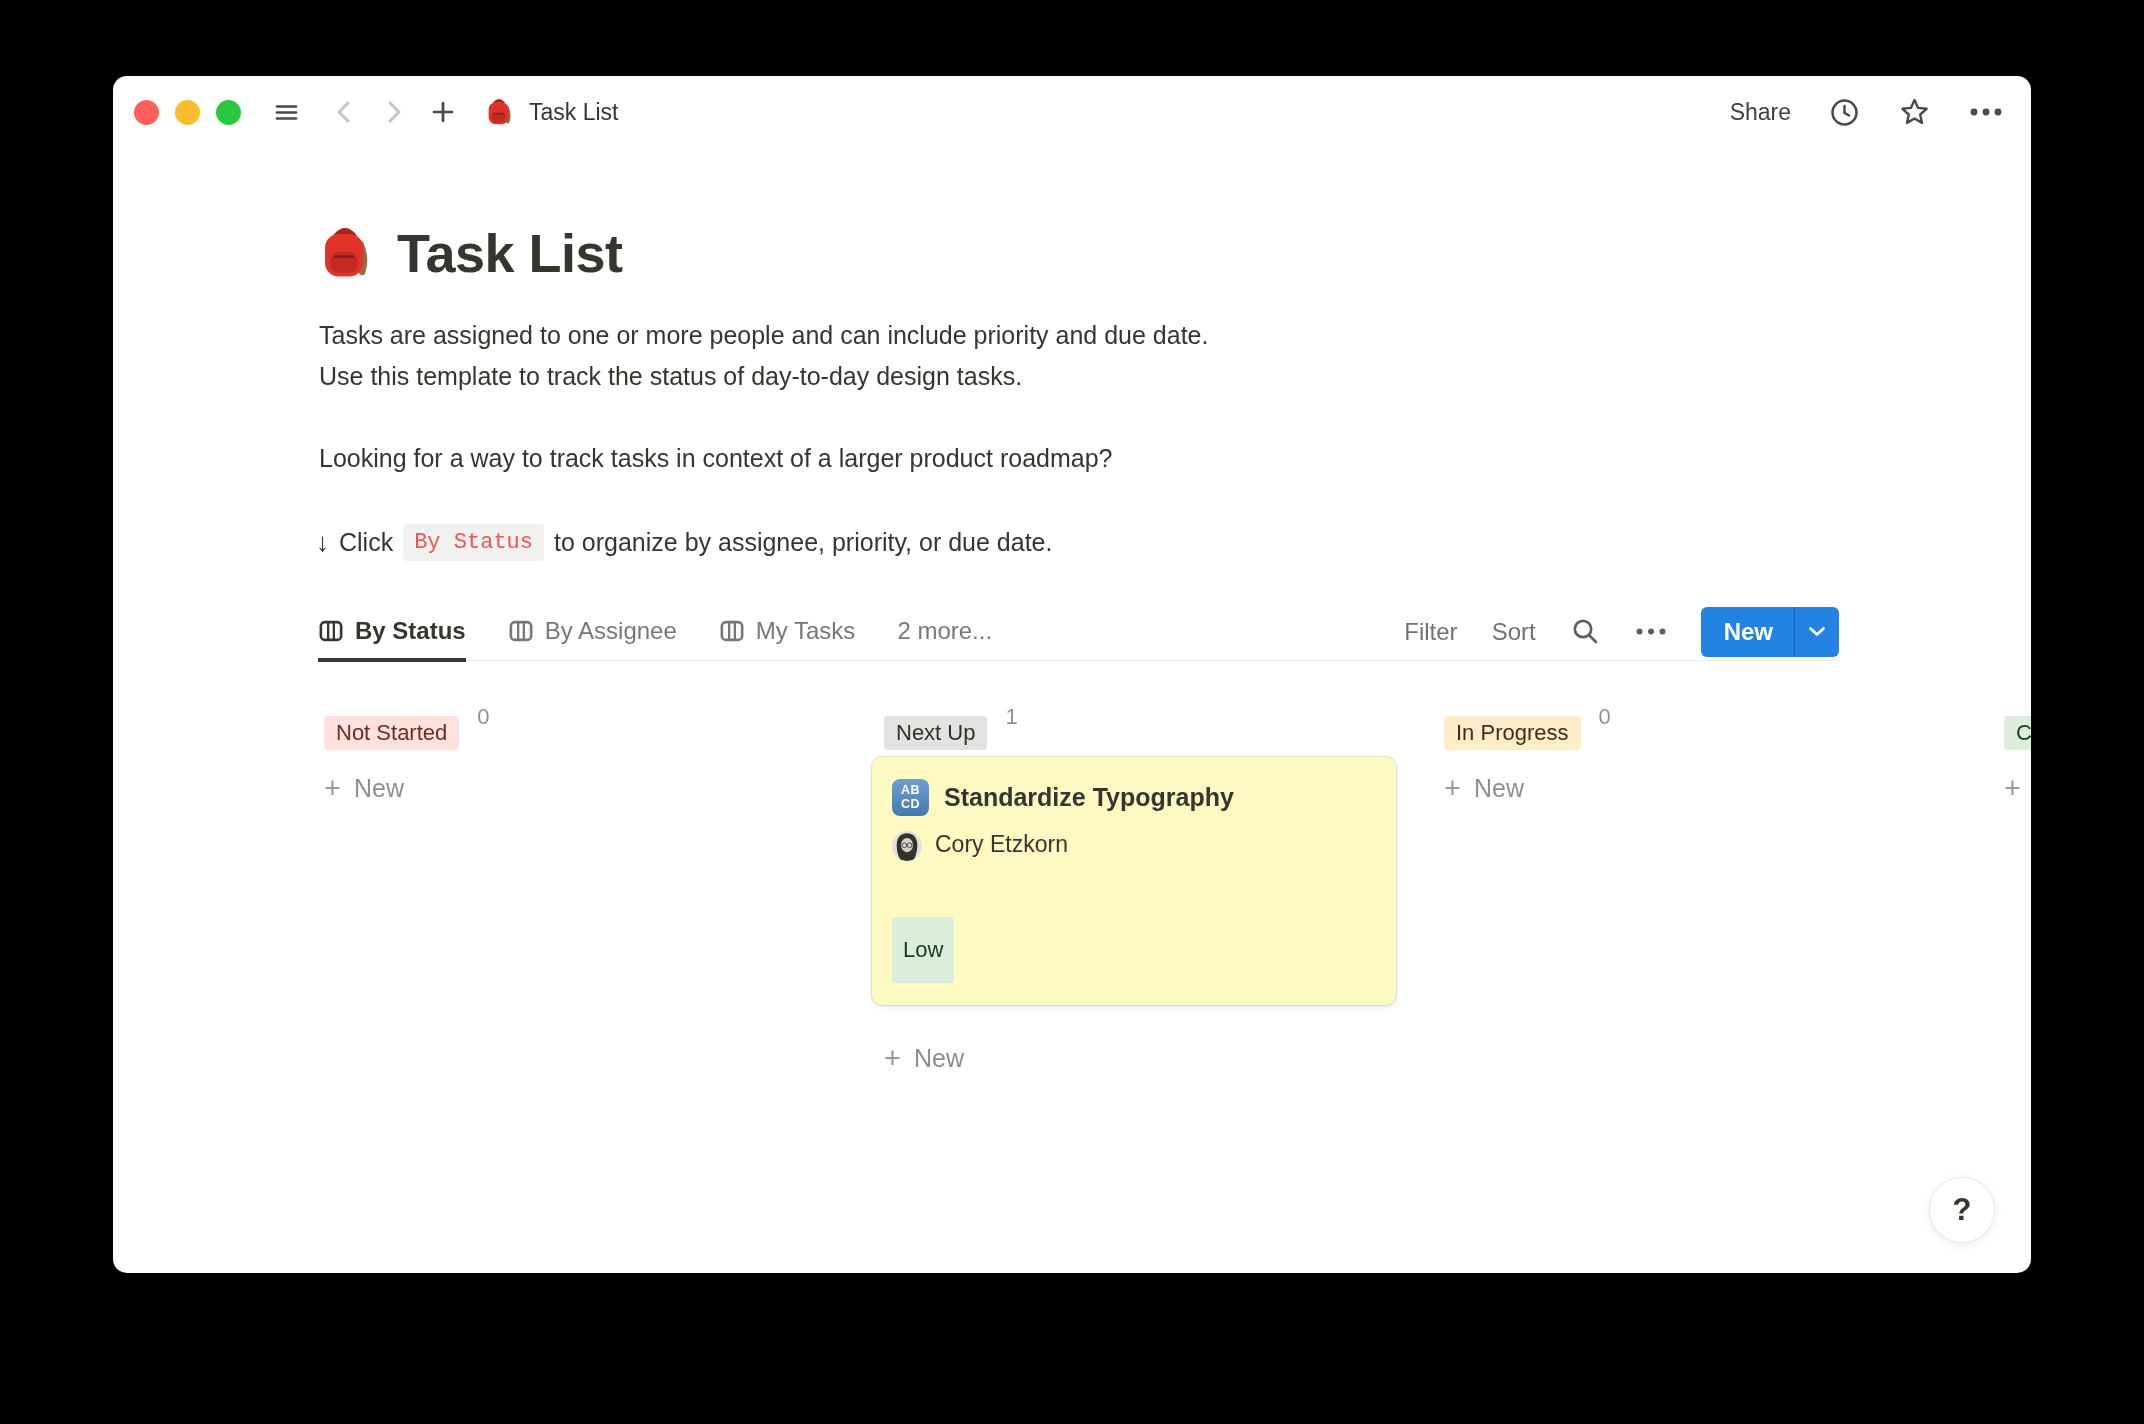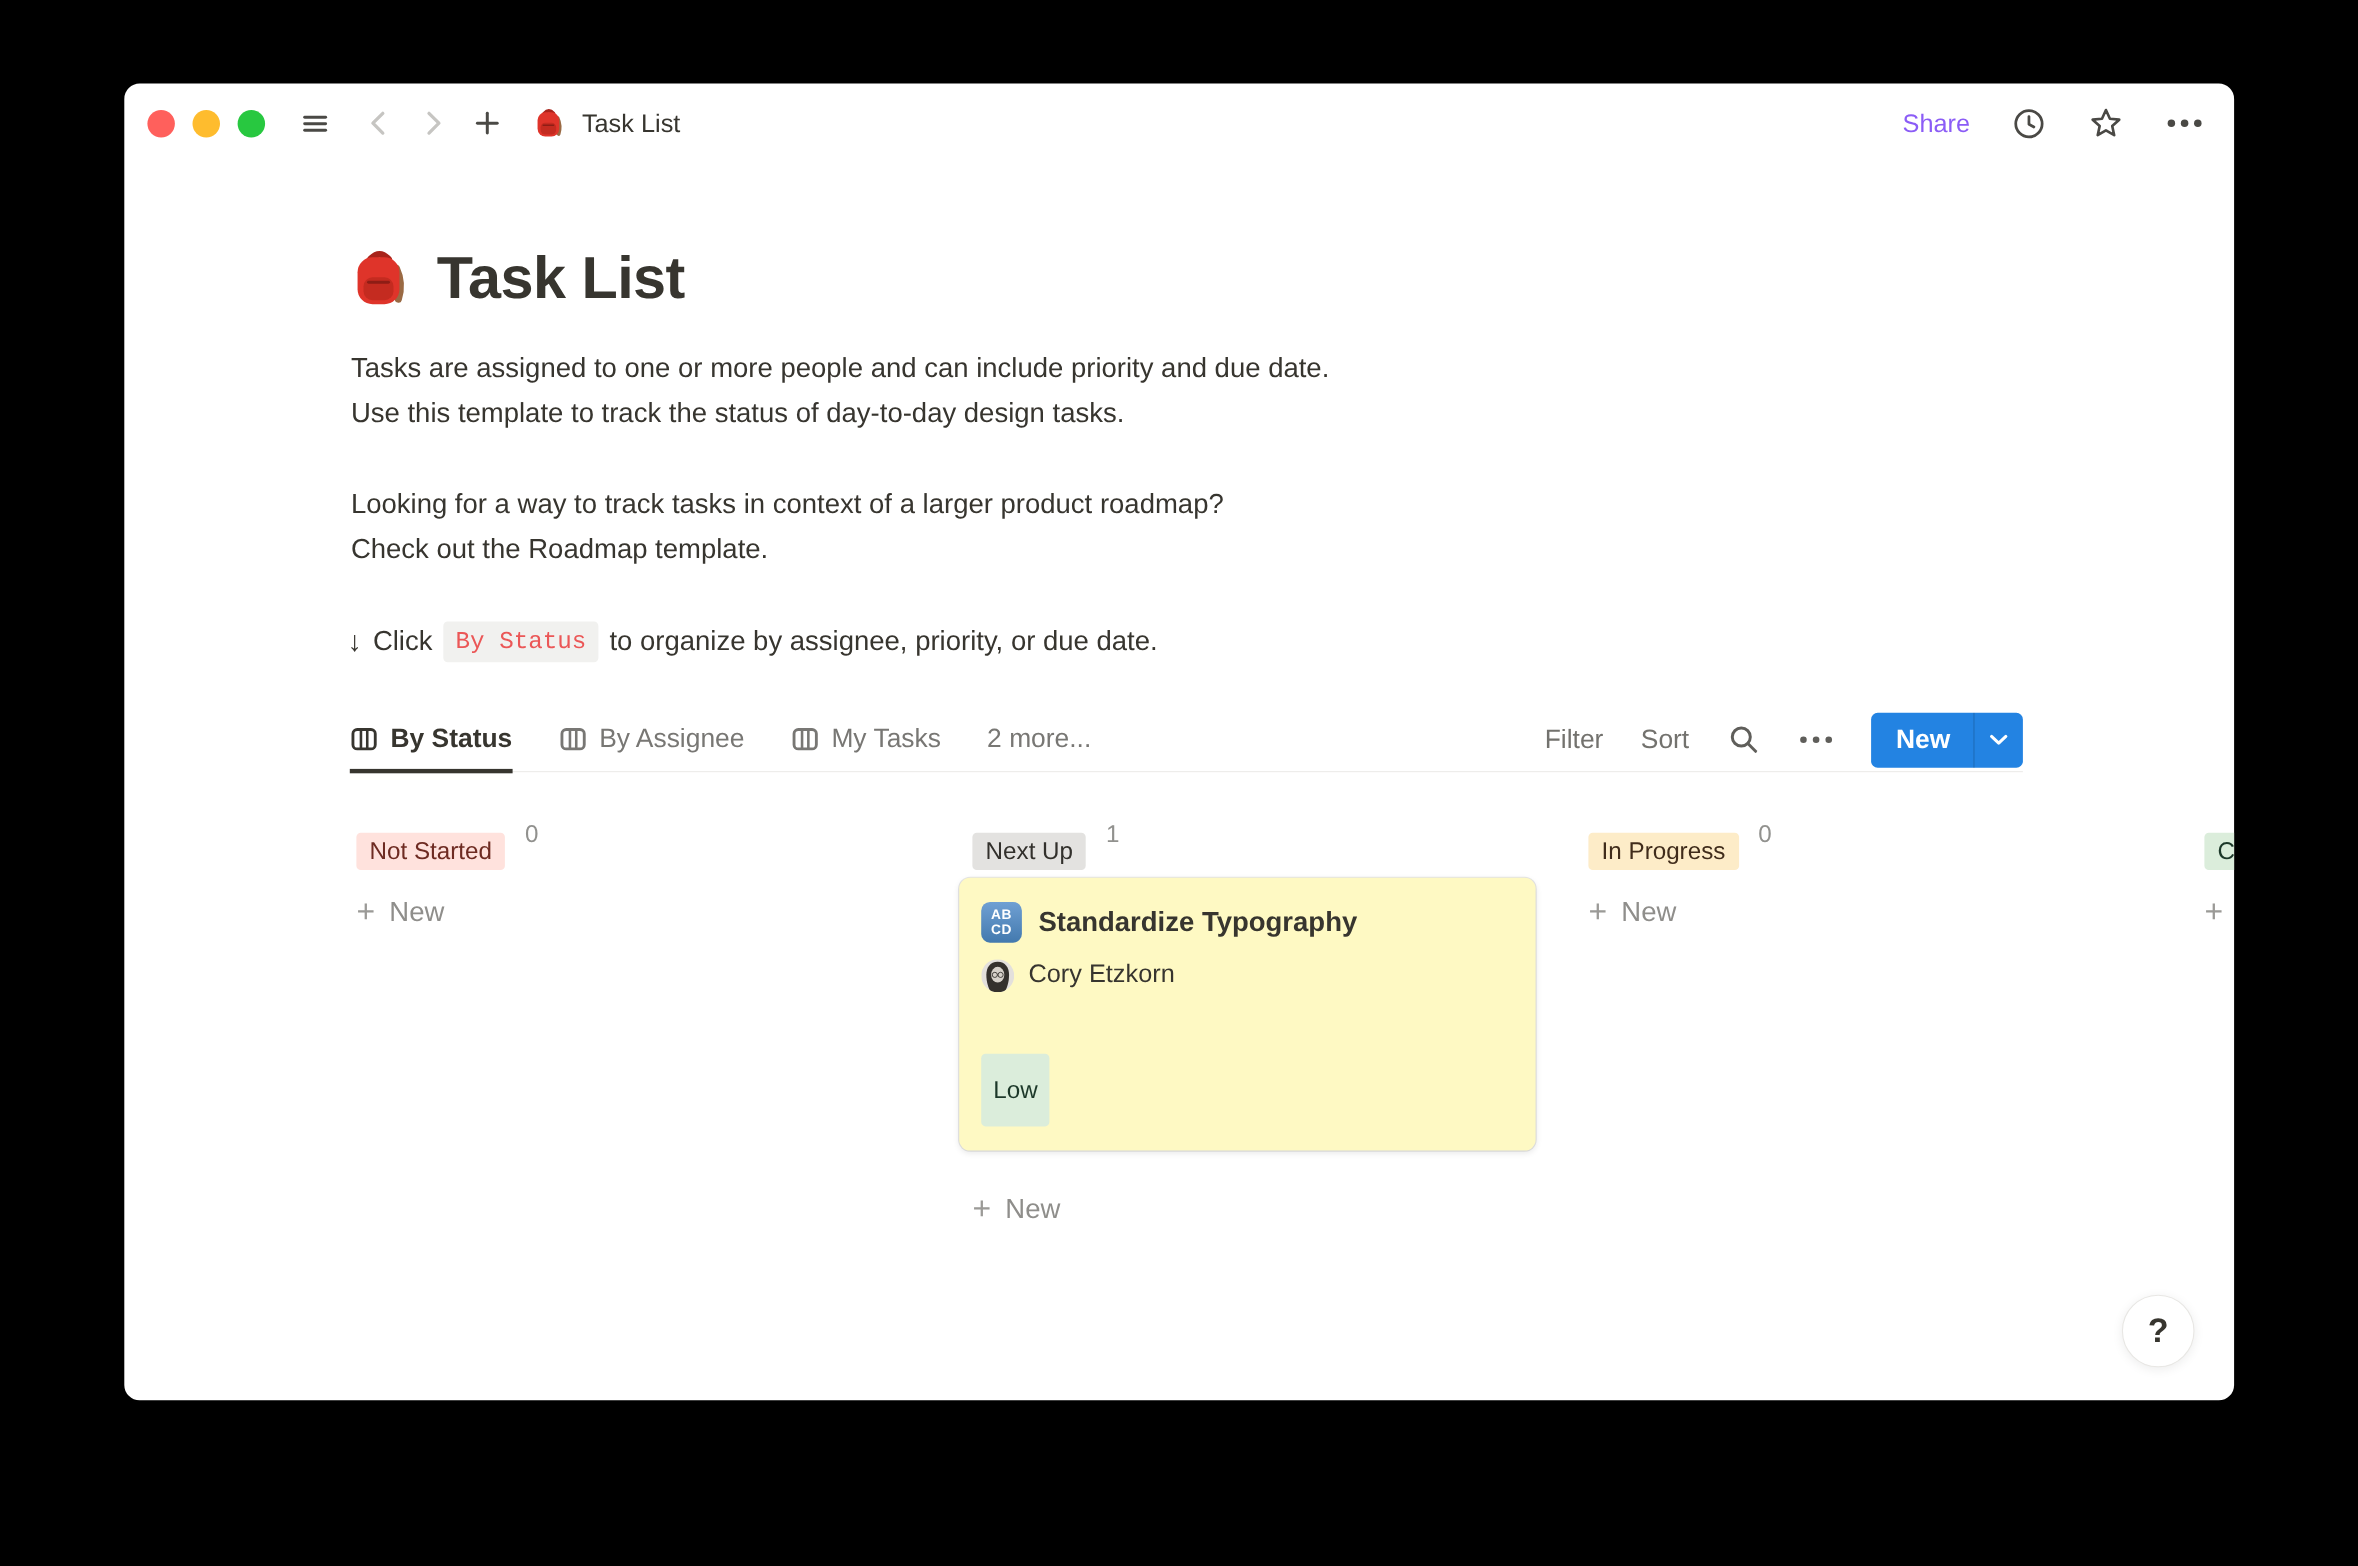--- a/index.html
+++ b/index.html
@@ -25,21 +25,21 @@
   .tl.yellow { background: var(--traffic-yellow, #FEBC2E); }
   .tl.green { background: var(--traffic-green, #28C840); }
   .tbicon { display: flex; align-items: center; justify-content: center; }
   .win-menu { margin-left: 32px; }
   .nav-back { margin-left: 32px; }
   .nav-fwd { margin-left: 26px; }
   .tab-plus { margin-left: 24px; }
   .doc-emoji { margin-left: 28px; }
   .doc-title { margin-left: 15px; font-size: 23px; font-weight: 500; color: #37352F; }
   .tb-right { margin-left: auto; display: flex; align-items: center; gap: 38px; }
-  .share-btn { font-size: 23px; color: #8b5cf6; }
+  .share-btn { font-size: 23px; color: #404040; }
 
   
   .page-head { margin: 74px 0 0 203px; display: flex; align-items: center; gap: 23px; }
   .page-head h1 { font-size: 54px; font-weight: 700; letter-spacing: -0.5px; color: #37352F; }
   .para { margin-left: 206px; font-size: 25px; line-height: 41px; color: #37352F; }
   .para1 { margin-top: 31px; }
   .para2 { margin-top: 41px; }
   .hint { margin: 45px 0 0 203px; display: flex; align-items: center; font-size: 25px; color: #37352F; }
   .hint .arrow { font-size: 26px; margin-right: 10px; }
   .hint .code {
@@ -196,21 +196,20 @@
     </div>
     <h1>Task List</h1>
   </div>
 
   <div class="para para1">
     <div>Tasks are assigned to one or more people and can include priority and due date.</div>
     <div>Use this template to track the status of day-to-day design tasks.</div>
   </div>
   <div class="para para2">
     <div>Looking for a way to track tasks in context of a larger product roadmap?</div>
-    <div>Check out the Roadmap template.</div>
   </div>
 
   <div class="hint">
     <span class="arrow">↓</span>
     <span>Click</span>
     <span class="code">By Status</span>
     <span>to organize by assignee, priority, or due date.</span>
   </div>
 
   <div class="views-row">

